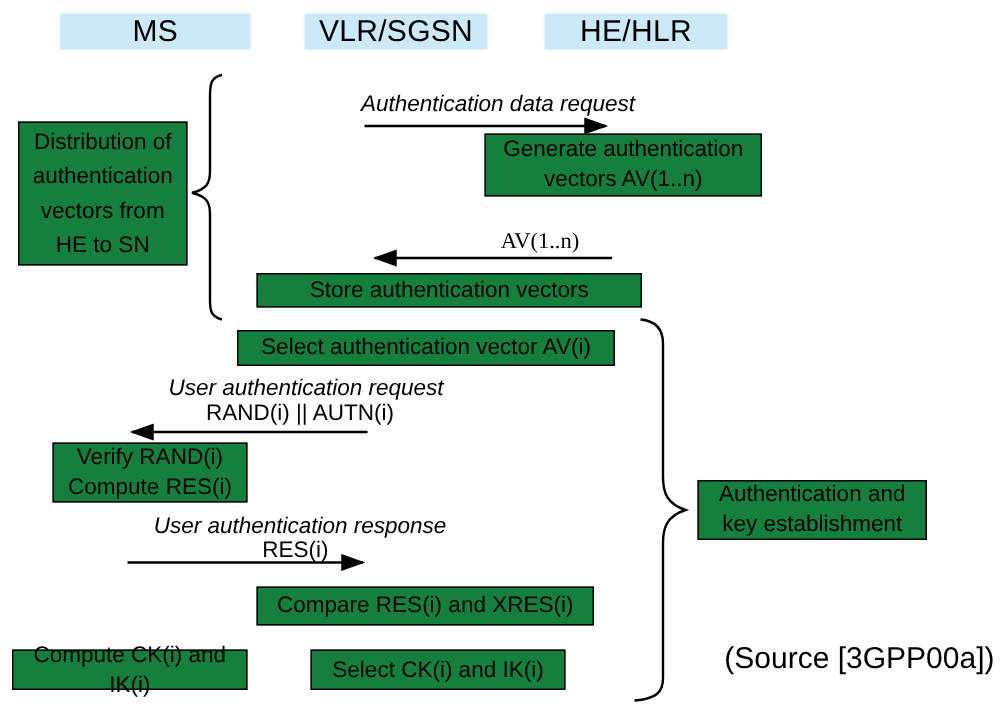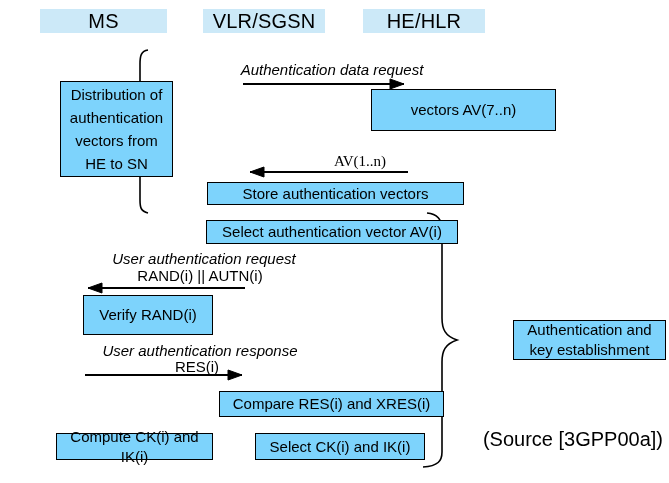--- a/index.html
+++ b/index.html
@@ -27,30 +27,29 @@
     background: var(--header-bg, #cce9f8);
     display: flex;
     align-items: center;
     justify-content: center;
     font-size: 20px;
     letter-spacing: 0.2px;
   }
   .box {
     position: absolute;
     border: 1.5px solid #000;
-    background: #7dd3fc;
+    background: #15803d;
     display: flex;
     flex-direction: column;
     align-items: center;
     justify-content: center;
     text-align: center;
     font-size: 15px;
     line-height: 20px;
     box-sizing: border-box;
-    margin-left: 48px;
   }
   .box span { display: block; }
   .msg-label {
     position: absolute;
     font-size: 15px;
     font-style: italic;
     text-align: center;
     white-space: nowrap;
   }
   .msg-param {
@@ -107,38 +106,40 @@
   <div class="box" style="left:12px; top:81px; width:113px; height:96px; line-height:23px;">
     <span>Distribution of</span>
     <span>authentication</span>
     <span>vectors from</span>
     <span>HE to SN</span>
   </div>
 
   <div class="msg-label" style="left:232px; top:61px; width:200px;">Authentication data request</div>
 
   <div class="box" style="left:323px; top:89px; width:185px; height:42px;">
-    <span>vectors AV(7..n)</span>
+    <span>Generate authentication</span>
+    <span>vectors AV(1..n)</span>
   </div>
 
   <div class="msg-param" style="left:310px; top:153px; width:100px;font-family:Liberation Serif, serif;">AV(1..n)</div>
 
-  <div class="box" style="left:159px; top:182px; width:257px; height:23px;text-align:center;">
+  <div class="box" style="left:171px; top:182px; width:257px; height:23px;text-align:center;">
     <span>Store authentication vectors</span>
   </div>
 
   <div class="box" style="left:158px; top:220px; width:252px; height:24px;">
     <span>Select authentication vector AV(i)</span>
   </div>
 
   <div class="msg-label" style="left:104px; top:250px; width:200px;">User authentication request</div>
   <div class="msg-param" style="left:130px; top:267px; width:140px;">RAND(i) || AUTN(i)</div>
 
   <div class="box" style="left:35px; top:295px; width:130px; height:40px;">
     <span>Verify RAND(i)</span>
+    <span>Compute RES(i)</span>
   </div>
 
   <div class="msg-label" style="left:100px; top:342px; width:200px;">User authentication response</div>
   <div class="msg-param" style="left:147px; top:358px; width:100px;text-align:center;">RES(i)</div>
 
   <div class="box" style="left:171px; top:391px; width:225px; height:26px;">
     <span>Compare RES(i) and XRES(i)</span>
   </div>
 
   <div class="box" style="left:8px; top:433px; width:157px; height:27px;">

